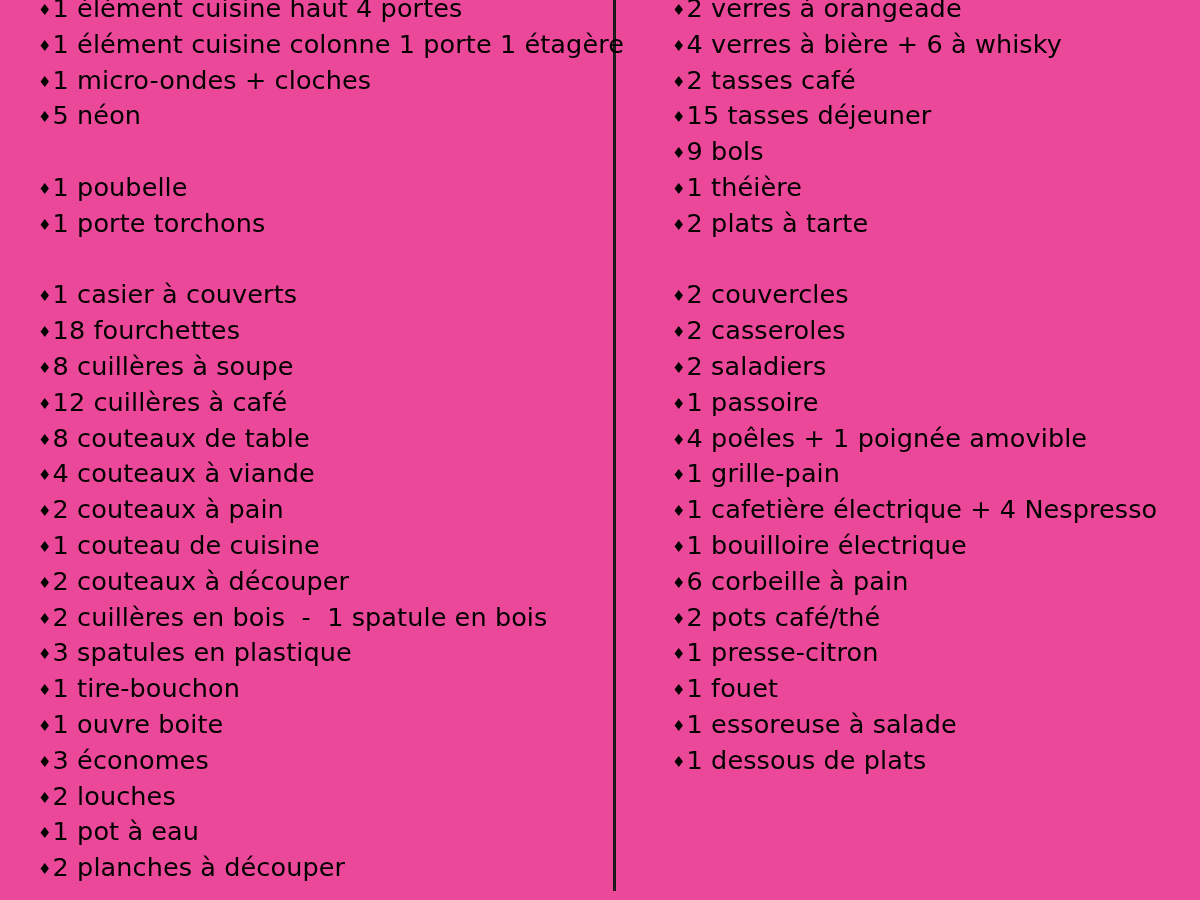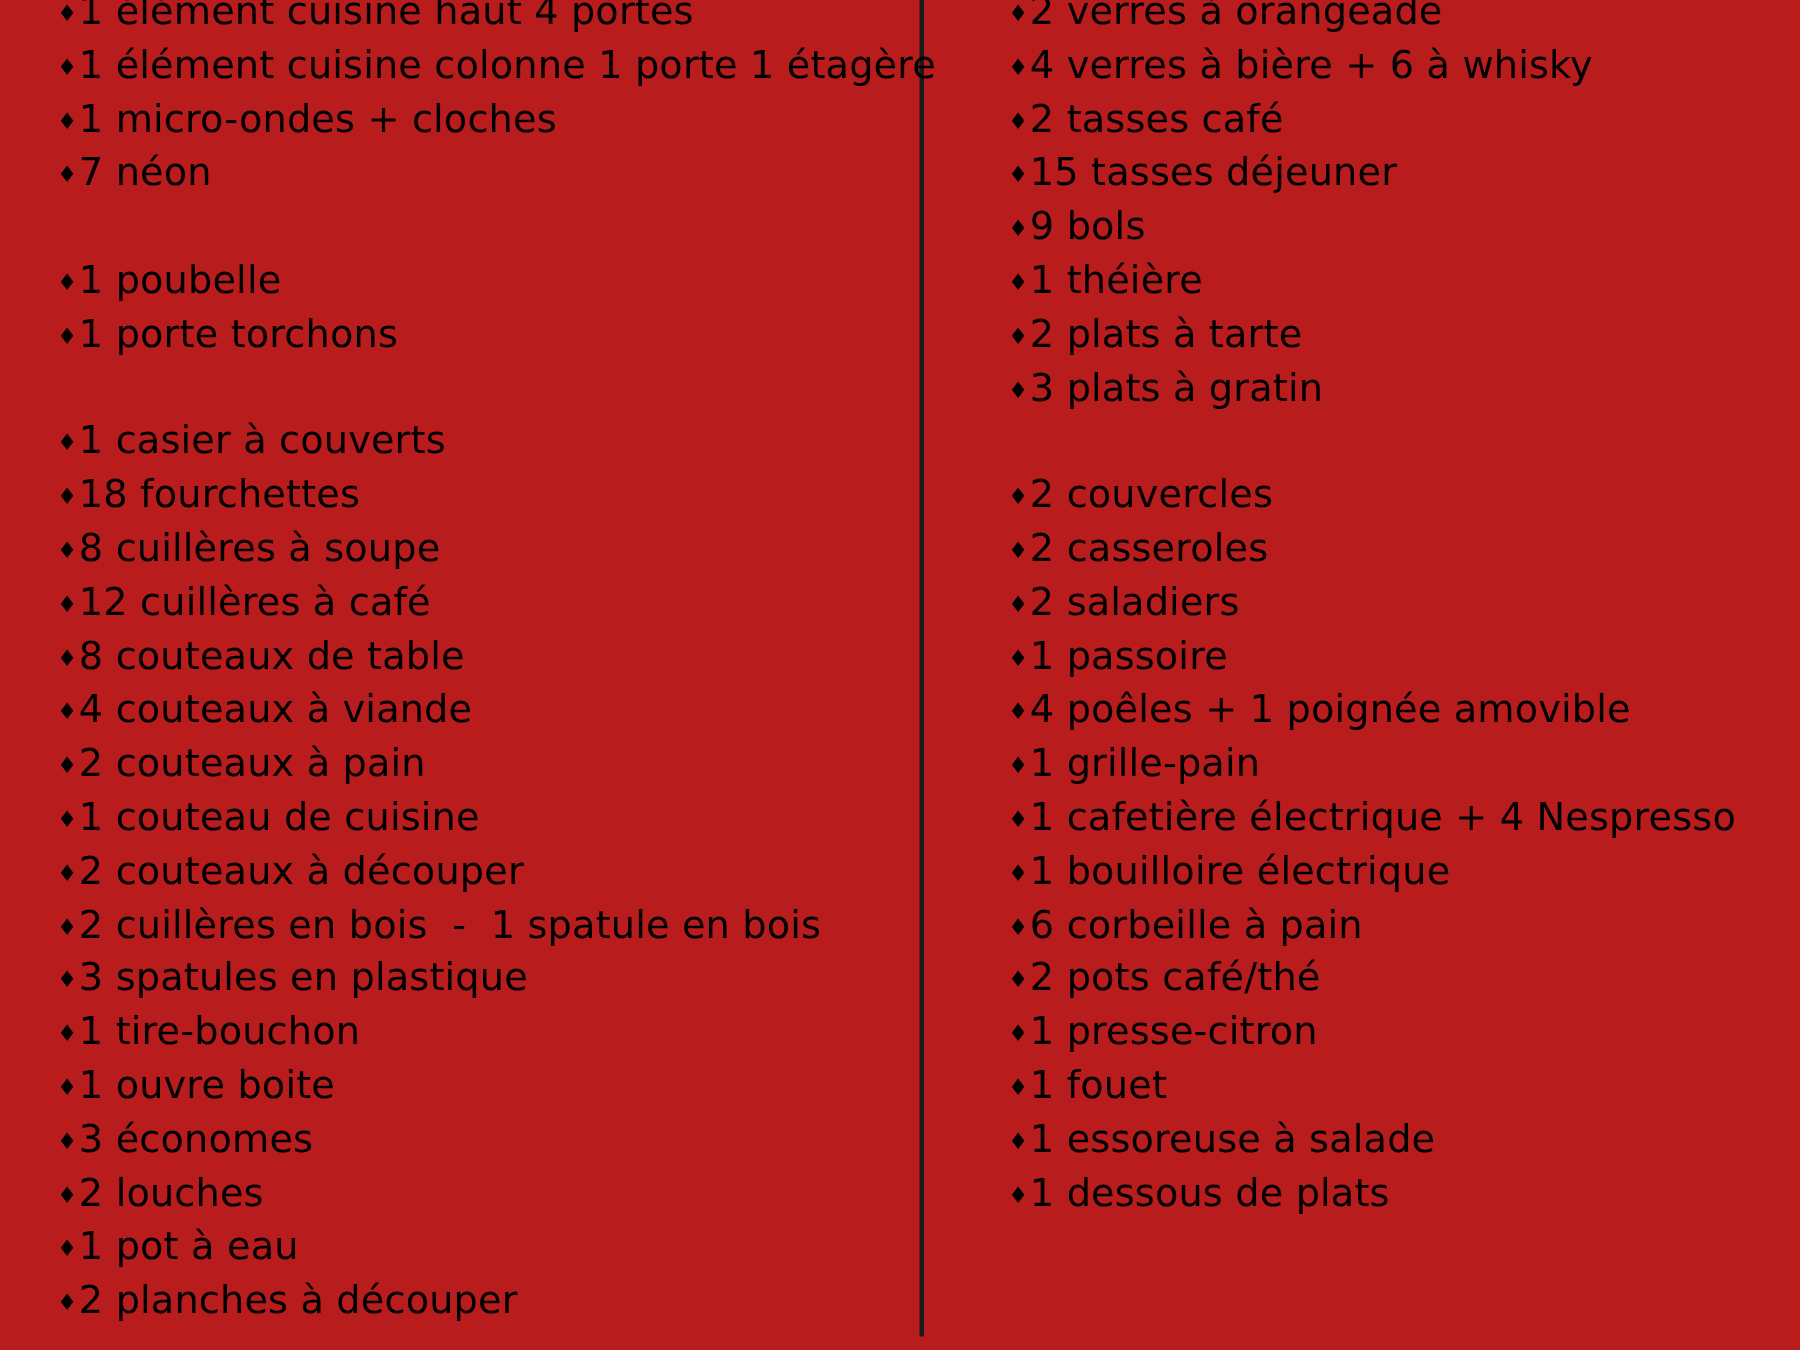--- a/index.html
+++ b/index.html
@@ -14,21 +14,21 @@
     height: 900px;
     overflow: hidden;
     font-family: "DejaVu Sans", "Liberation Sans", sans-serif;
     color: #000000;
   }
 
   .page {
     position: relative;
     width: 1200px;
     height: 900px;
-    background: #b91c1c;
+    background: #ec4899;
     overflow: hidden;
   }
 
   
   .column-divider {
     position: absolute;
     left: 613px;
     top: 0px;
     width: 3px;
     height: 891px;
@@ -92,21 +92,21 @@
 
   <div class="column-divider"></div>
 
   <div class="columns">
 
     <div class="inventory-column column-left">
       <ul class="item-list" id="left-list">
           <li class="item-row"><span class="bullet-icon">♦</span><span class="item-label">1 élément cuisine haut 4 portes</span></li>
           <li class="item-row"><span class="bullet-icon">♦</span><span class="item-label">1 élément cuisine colonne 1 porte 1 étagère</span></li>
           <li class="item-row"><span class="bullet-icon">♦</span><span class="item-label">1 micro-ondes + cloches</span></li>
-          <li class="item-row"><span class="bullet-icon">♦</span><span class="item-label">7 néon</span></li>
+          <li class="item-row"><span class="bullet-icon">♦</span><span class="item-label">5 néon</span></li>
           <li class="item-row spacer">&nbsp;</li>
           <li class="item-row"><span class="bullet-icon">♦</span><span class="item-label">1 poubelle</span></li>
           <li class="item-row"><span class="bullet-icon">♦</span><span class="item-label">1 porte torchons</span></li>
           <li class="item-row spacer">&nbsp;</li>
           <li class="item-row"><span class="bullet-icon">♦</span><span class="item-label">1 casier à couverts</span></li>
           <li class="item-row"><span class="bullet-icon">♦</span><span class="item-label">18 fourchettes</span></li>
           <li class="item-row"><span class="bullet-icon">♦</span><span class="item-label">8 cuillères à soupe</span></li>
           <li class="item-row"><span class="bullet-icon">♦</span><span class="item-label">12 cuillères à café</span></li>
           <li class="item-row"><span class="bullet-icon">♦</span><span class="item-label">8 couteaux de table</span></li>
           <li class="item-row"><span class="bullet-icon">♦</span><span class="item-label">4 couteaux à viande</span></li>
@@ -126,21 +126,20 @@
 
     <div class="inventory-column column-right">
       <ul class="item-list" id="right-list">
           <li class="item-row"><span class="bullet-icon">♦</span><span class="item-label">2 verres à orangeade</span></li>
           <li class="item-row"><span class="bullet-icon">♦</span><span class="item-label">4 verres à bière + 6 à whisky</span></li>
           <li class="item-row"><span class="bullet-icon">♦</span><span class="item-label">2 tasses café</span></li>
           <li class="item-row"><span class="bullet-icon">♦</span><span class="item-label">15 tasses déjeuner</span></li>
           <li class="item-row"><span class="bullet-icon">♦</span><span class="item-label">9 bols</span></li>
           <li class="item-row"><span class="bullet-icon">♦</span><span class="item-label">1 théière</span></li>
           <li class="item-row"><span class="bullet-icon">♦</span><span class="item-label">2 plats à tarte</span></li>
-          <li class="item-row"><span class="bullet-icon">♦</span><span class="item-label">3 plats à gratin</span></li>
           <li class="item-row spacer">&nbsp;</li>
           <li class="item-row"><span class="bullet-icon">♦</span><span class="item-label">2 couvercles</span></li>
           <li class="item-row"><span class="bullet-icon">♦</span><span class="item-label">2 casseroles</span></li>
           <li class="item-row"><span class="bullet-icon">♦</span><span class="item-label">2 saladiers</span></li>
           <li class="item-row"><span class="bullet-icon">♦</span><span class="item-label">1 passoire</span></li>
           <li class="item-row"><span class="bullet-icon">♦</span><span class="item-label">4 poêles + 1 poignée amovible</span></li>
           <li class="item-row"><span class="bullet-icon">♦</span><span class="item-label">1 grille-pain</span></li>
           <li class="item-row"><span class="bullet-icon">♦</span><span class="item-label">1 cafetière électrique + 4 Nespresso</span></li>
           <li class="item-row"><span class="bullet-icon">♦</span><span class="item-label">1 bouilloire électrique</span></li>
           <li class="item-row"><span class="bullet-icon">♦</span><span class="item-label">6 corbeille à pain</span></li>

